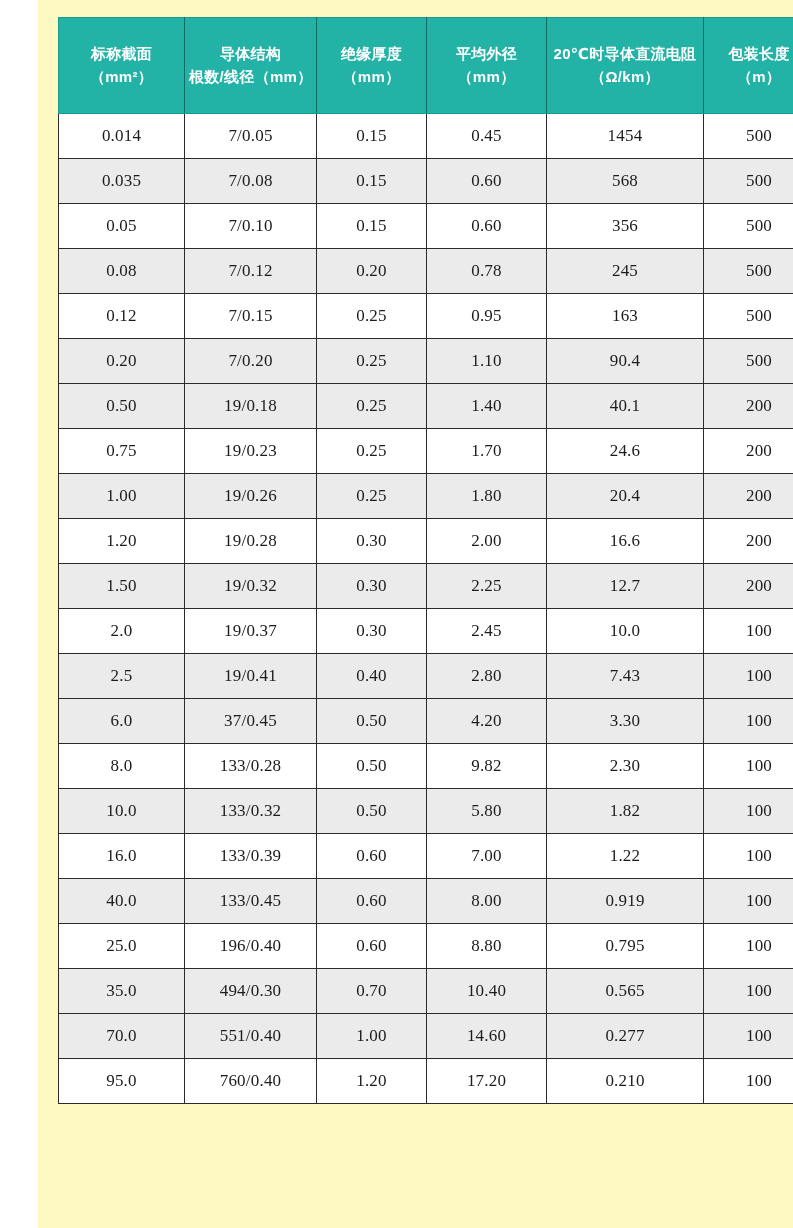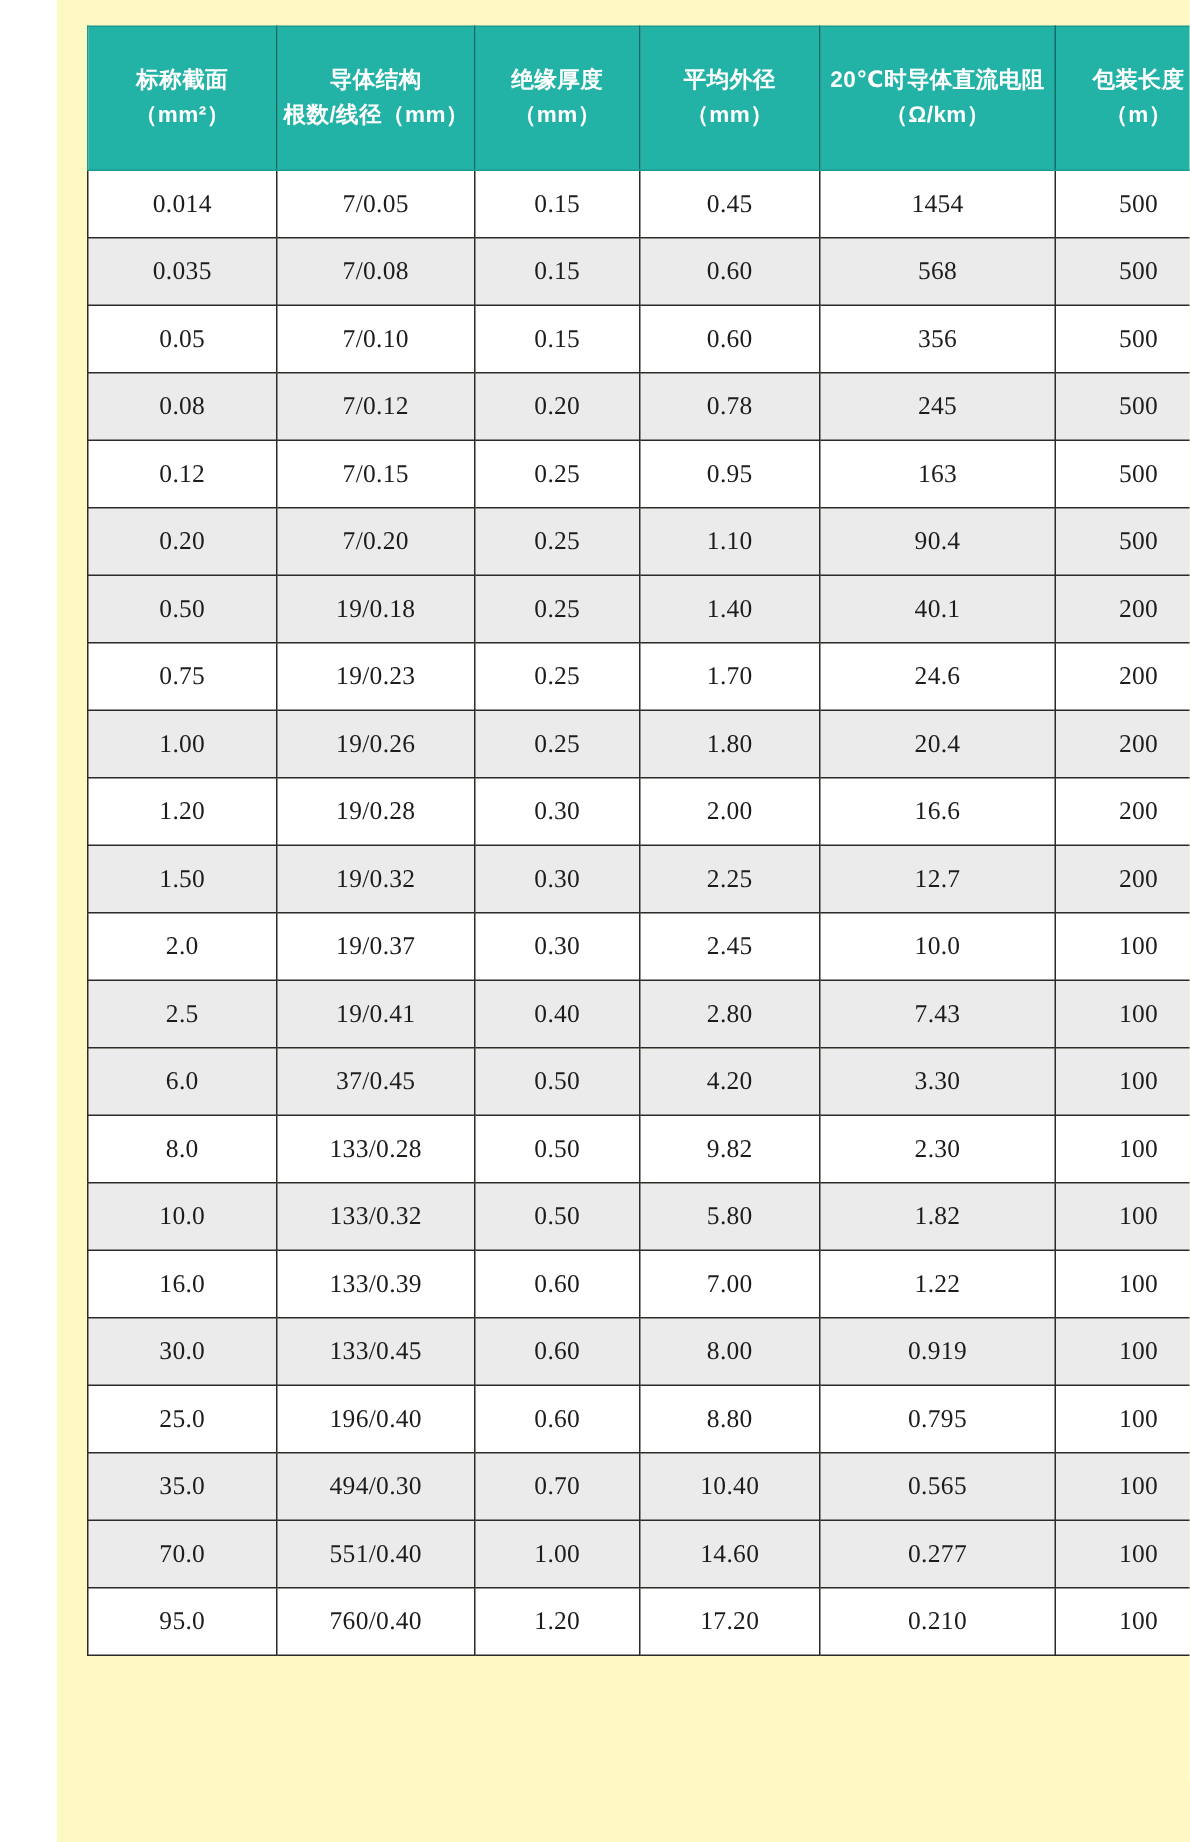--- a/index.html
+++ b/index.html
@@ -241,21 +241,21 @@
         </tr>
         <tr>
           <td>16.0</td>
           <td>133/0.39</td>
           <td>0.60</td>
           <td>7.00</td>
           <td>1.22</td>
           <td>100</td>
         </tr>
         <tr class="alt">
-          <td>30.0</td>
+          <td>40.0</td>
           <td>133/0.45</td>
           <td>0.60</td>
           <td>8.00</td>
           <td>0.919</td>
           <td>100</td>
         </tr>
         <tr>
           <td>25.0</td>
           <td>196/0.40</td>
           <td>0.60</td>

